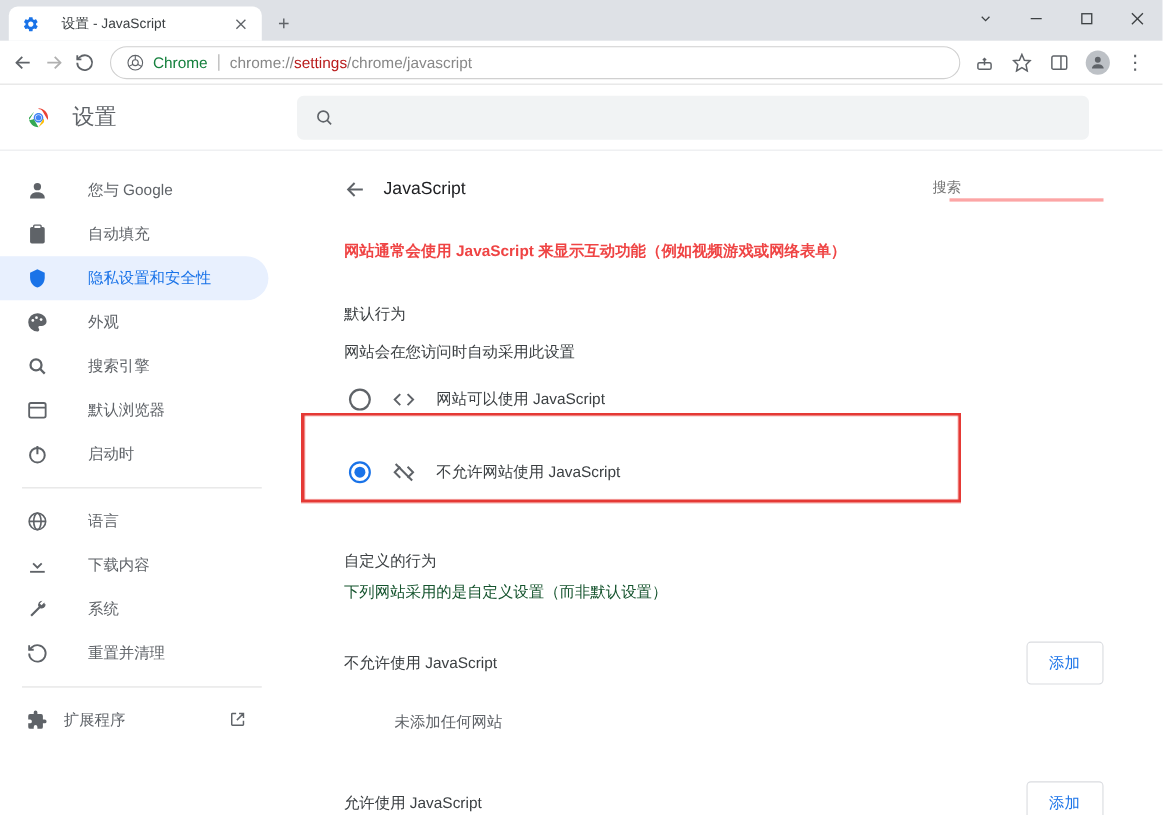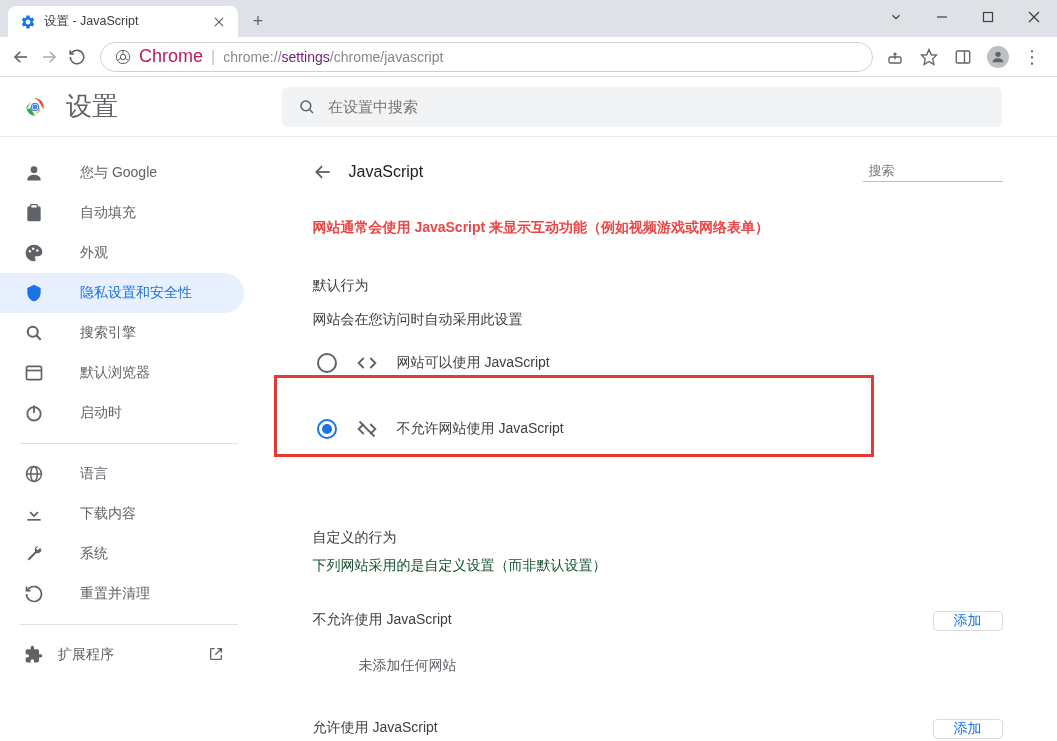--- a/index.html
+++ b/index.html
@@ -6,21 +6,21 @@
     body { width: 1057px; height: 741px; background: #fff; overflow: hidden; position: relative; }
 
     
     .titlebar {
       height: 37px; background: #dee1e6; display: flex; align-items: flex-end;
       position: relative;
     }
     .tab {
       margin-left: 8px; margin-top: 6px; height: 31px; background: #fff;
       border-radius: 8px 8px 0 0; display: flex; align-items: center;
-      padding: 0 12px; min-width: 230px; gap: 8px;
+      padding: 0 12px; min-width: 230px; gap: 20px;
     }
     .tab-icon { width: 16px; height: 16px; color: #1a73e8; }
     .tab-title { font-size: 12.5px; color: #3c4043; flex: 1; }
     .tab-close { width: 14px; height: 14px; color: #5f6368; cursor: pointer; }
     .newtab { width: 28px; height: 28px; display: flex; align-items: center; justify-content: center; color: #5f6368; margin-left: 6px; margin-bottom: 2px; font-size: 18px; }
     .window-controls {
       position: absolute; right: 0; top: 0; display: flex; height: 34px;
     }
     .window-controls > div {
       width: 46px; display: flex; align-items: center; justify-content: center;
@@ -33,35 +33,35 @@
       height: 40px; background: #fff; display: flex; align-items: center;
       padding: 0 10px; gap: 6px; border-bottom: 1px solid #e0e0e0;
     }
     .nav-icon { width: 22px; height: 22px; color: #5f6368; display: flex; align-items:center; justify-content:center; }
     .nav-icon.disabled { color: #b0b0b0; }
     .omnibox {
       flex: 1; height: 30px; background: #fff; border: 1px solid #d0d0d0;
       border-radius: 15px; display: flex; align-items: center; padding: 0 14px;
       gap: 8px; margin: 0 6px;
     }
-    .omnibox-prefix { color: #be185d; font-size: 18px; }
+    .omnibox-prefix { color: #15803d; font-size: 14px; }
     .omnibox-url { color: #888; font-size: 14px; }
-    .omnibox-url .bold { color: #701a75; }
+    .omnibox-url .bold { color: #b91c1c; }
     .toolbar-right { display:flex; gap:14px; align-items:center; padding-right:6px;}
     .toolbar-right .ico { width:20px; height:20px; color:#5f6368; display:flex; align-items:center; justify-content:center;}
     .avatar { width: 22px; height: 22px; border-radius: 50%; background: #bdc1c6; display:flex; align-items:center; justify-content:center;}
     .kebab { font-size: 18px; color:#5f6368; }
 
     
     .settings-header {
       height: 60px; display: flex; align-items: center; padding: 0 22px; gap: 18px;
       border-bottom: 1px solid #e8eaed;
     }
     .chrome-logo { width: 26px; height: 26px; }
-    .settings-title { font-size: 26px; color: #5f6368; }
+    .settings-title { font-size: 20px; color: #5f6368; }
     .settings-search {
       margin-left: 146px; height: 40px; background: #f1f3f4; border-radius: 6px;
       flex: 1; max-width: 720px; display: flex; align-items: center; padding: 0 16px;
       gap: 12px; color:#5f6368;
     }
     .settings-search input {
       border:none; background:transparent; font-size:15px; color:#3c4043; outline:none; flex:1;
     }
 
     
@@ -86,21 +86,21 @@
 
     
     .main-wrap { flex:1; overflow-y:auto; display:flex; justify-content:center; padding-top:10px; position:relative;}
     .main-wrap::-webkit-scrollbar { width: 12px; }
     .main-wrap::-webkit-scrollbar-thumb { background:#c0c0c0; border-radius:6px;}
     .main-col { width: 690px; }
 
     .main-header { display:flex; align-items:center; height:50px; gap:16px;}
     .back-arrow { width:20px; height:20px; color:#5f6368;}
     .main-header h1 { font-size:16px; font-weight:500; color:#202124; flex:1;}
-    .main-search { display:flex; align-items:center; border-bottom:1px solid #fca5a5; padding-bottom:2px; gap:6px; width:140px;}
+    .main-search { display:flex; align-items:center; border-bottom:3px solid #fca5a5; padding-bottom:2px; gap:6px; width:140px;justify-content:center;}
     .main-search input { border:none; outline:none; font-size:13px; flex:1;}
 
     .desc { margin: 22px 0 0 0; font-size:14px; color:#ef4444;font-weight:bold; }
 
     .section-title { font-size:14px; color:#3c4043; margin-top:40px;}
     .section-sub { font-size:14px; color:#3c4043; margin-top:16px;}
 
     .radio-row {
       display:flex; align-items:center; height:48px; gap:20px; margin-top:10px;
       padding-left:4px;
@@ -113,28 +113,28 @@
     .radio.checked { border-color:#1a73e8;}
     .radio.checked::after { content:''; width:10px; height:10px; border-radius:50%; background:#1a73e8;}
     .row-icon { width:20px; height:20px; color:#5f6368; display:flex; align-items:center; justify-content:center;}
     .row-label { font-size:14px; color:#3c4043;}
 
     .red-box {
       position:absolute; border:3px solid #e53935; left:274px; top:375px;
       width:600px; height:82px;
     }
 
-    .custom-title { font-size:14px; color:#3c4043; margin-top:76px;}
+    .custom-title { font-size:14px; color:#3c4043; margin-top:48px;}
     .custom-sub { font-size:14px; color:#14532d; margin-top:10px;}
 
-    .allow-row { display:flex; align-items:flex-start; justify-content:space-between; margin-top:36px;}
+    .allow-row { display:flex; align-items:center; justify-content:space-between; margin-top:36px;}
     .allow-label { font-size:14px; color:#3c4043;}
     .add-btn {
       border:1px solid #dadce0; background:#fff; color:#1a73e8; font-size:14px;
-      height:20px; padding:0 20px; border-radius:4px; cursor:pointer;
+      height:39px; padding:0 20px; border-radius:4px; cursor:pointer;
     }
     .empty-text { font-size:14px; color:#5f6368; margin-left:46px; margin-top:26px;}
   </style>
 </head>
 <body>
 
 <div class="titlebar">
   <div class="tab">
     <svg class="tab-icon" viewBox="0 0 24 24" fill="currentColor">
         <path d="M19.14,12.94c0.04-0.3,0.06-0.61,0.06-0.94c0-0.32-0.02-0.64-0.07-0.94l2.03-1.58c0.18-0.14,0.23-0.41,0.12-0.61 l-1.92-3.32c-0.12-0.22-0.37-0.29-0.59-0.22l-2.39,0.96c-0.5-0.38-1.03-0.7-1.62-0.94L14.4,2.81c-0.04-0.24-0.24-0.41-0.48-0.41 h-3.84c-0.24,0-0.43,0.17-0.47,0.41L9.25,5.35C8.66,5.59,8.12,5.92,7.63,6.29L5.24,5.33c-0.22-0.08-0.47,0-0.59,0.22L2.74,8.87 C2.62,9.08,2.66,9.34,2.86,9.48l2.03,1.58C4.84,11.36,4.8,11.69,4.8,12s0.02,0.64,0.07,0.94l-2.03,1.58 c-0.18,0.14-0.23,0.41-0.12,0.61l1.92,3.32c0.12,0.22,0.37,0.29,0.59,0.22l2.39-0.96c0.5,0.38,1.03,0.7,1.62,0.94l0.36,2.54 c0.05,0.24,0.24,0.41,0.48,0.41h3.84c0.24,0,0.44-0.17,0.47-0.41l0.36-2.54c0.59-0.24,1.13-0.56,1.62-0.94l2.39,0.96 c0.22,0.08,0.47,0,0.59-0.22l1.92-3.32c0.12-0.22,0.07-0.47-0.12-0.61L19.14,12.94z M12,15.6c-1.98,0-3.6-1.62-3.6-3.6 s1.62-3.6,3.6-3.6s3.6,1.62,3.6,3.6S13.98,15.6,12,15.6z"></path>
@@ -243,21 +243,20 @@
       <circle cx="24" cy="24" r="7" fill="#4285F4"></circle>
       <circle cx="24" cy="24" r="5.5" fill="#fff"></circle>
       <circle cx="24" cy="24" r="4.5" fill="#4285F4"></circle>
     </svg>
   <span class="settings-title">设置</span>
   <div class="settings-search">
     <svg width="18" height="18" viewBox="0 0 24 24" fill="none" stroke="#5f6368" stroke-width="2">
         <circle cx="10.5" cy="10.5" r="6.5"></circle>
         <line x1="20" y1="20" x2="15" y2="15"></line>
       </svg>
-    <input placeholder="在设置中搜索" style="">
   </div>
 </div>
 
 <div class="settings-body">
   <div class="sidebar-wrap">
     <div class="sidebar">
       <div class="sidebar-item">
         <span class="sicon">
             <svg width="20" height="20" viewBox="0 0 24 24" fill="currentColor">
               <circle cx="12" cy="8" r="4"></circle>
@@ -267,39 +266,39 @@
         <span>您与 Google</span>
       </div>
       <div class="sidebar-item">
         <span class="sicon">
             <svg width="20" height="20" viewBox="0 0 24 24" fill="currentColor">
               <path d="M16 4h2a2 2 0 0 1 2 2v14a2 2 0 0 1-2 2H6a2 2 0 0 1-2-2V6a2 2 0 0 1 2-2h2"></path>
               <rect x="8" y="2" width="8" height="4" rx="1" fill="#fff" stroke="currentColor" stroke-width="1.5"></rect>
             </svg>
           </span>
         <span>自动填充</span>
+      </div>
+      <div class="sidebar-item active">
+        <span class="sicon">
+            <svg width="20" height="20" viewBox="0 0 24 24" fill="currentColor">
+              <path d="M12 2l8 4v5c0 5.5-3.5 10-8 11-4.5-1-8-5.5-8-11V6l8-4z"></path>
+            </svg>
+          </span>
+        <span>隐私设置和安全性</span>
       </div>
       <div class="sidebar-item">
         <span class="sicon">
             <svg width="20" height="20" viewBox="0 0 24 24" fill="currentColor">
               <path d="M12 2a10 10 0 1 0 0 20c1 0 2-1 2-2s-1-1.5-1-2.5 1-1.5 2-1.5h2a5 5 0 0 0 5-5c0-5-4.5-9-10-9z"></path>
               <circle cx="7" cy="10" r="1.5" fill="#fff"></circle>
               <circle cx="11" cy="7" r="1.5" fill="#fff"></circle>
               <circle cx="16" cy="9" r="1.5" fill="#fff"></circle>
             </svg>
           </span>
         <span>外观</span>
-      </div>
-      <div class="sidebar-item active">
-        <span class="sicon">
-            <svg width="20" height="20" viewBox="0 0 24 24" fill="currentColor">
-              <path d="M12 2l8 4v5c0 5.5-3.5 10-8 11-4.5-1-8-5.5-8-11V6l8-4z"></path>
-            </svg>
-          </span>
-        <span>隐私设置和安全性</span>
       </div>
       <div class="sidebar-item">
         <span class="sicon">
             <svg width="20" height="20" viewBox="0 0 24 24" fill="none" stroke="currentColor" stroke-width="2.5">
               <circle cx="10.5" cy="10.5" r="6"></circle>
               <line x1="20" y1="20" x2="15" y2="15"></line>
             </svg>
           </span>
         <span>搜索引擎</span>
       </div>

